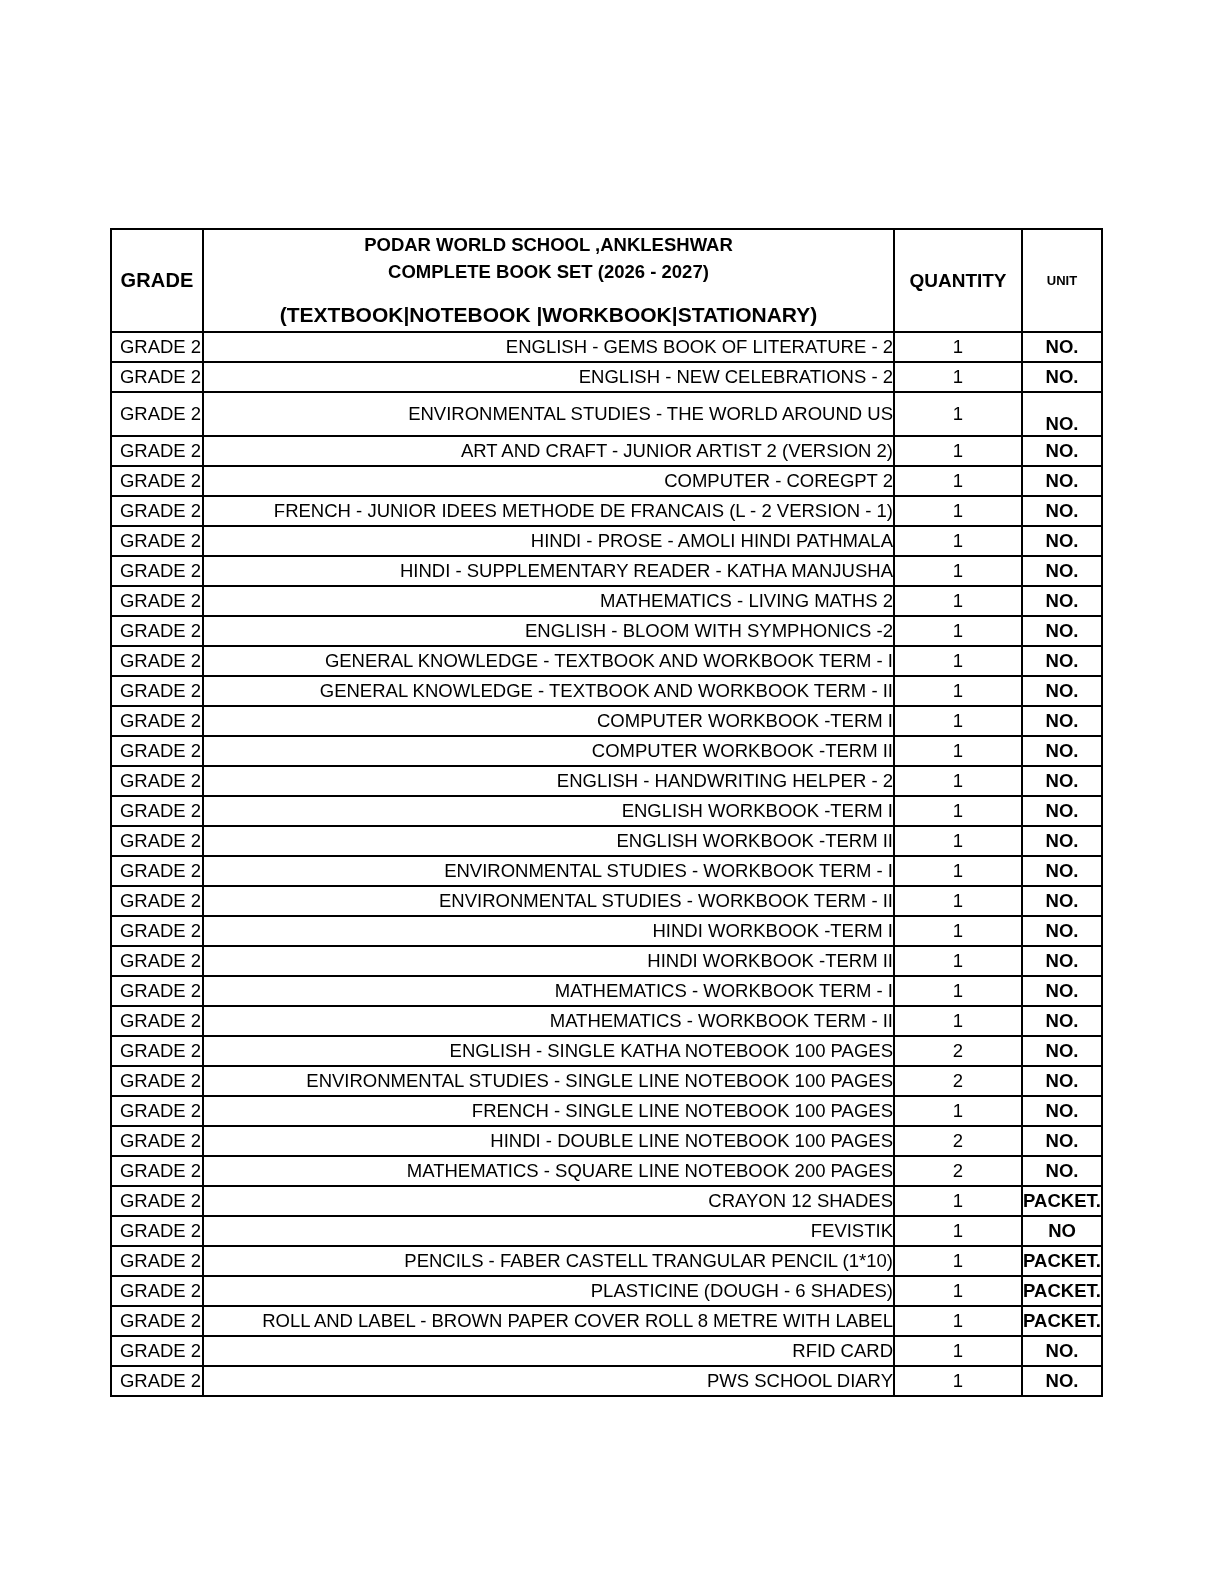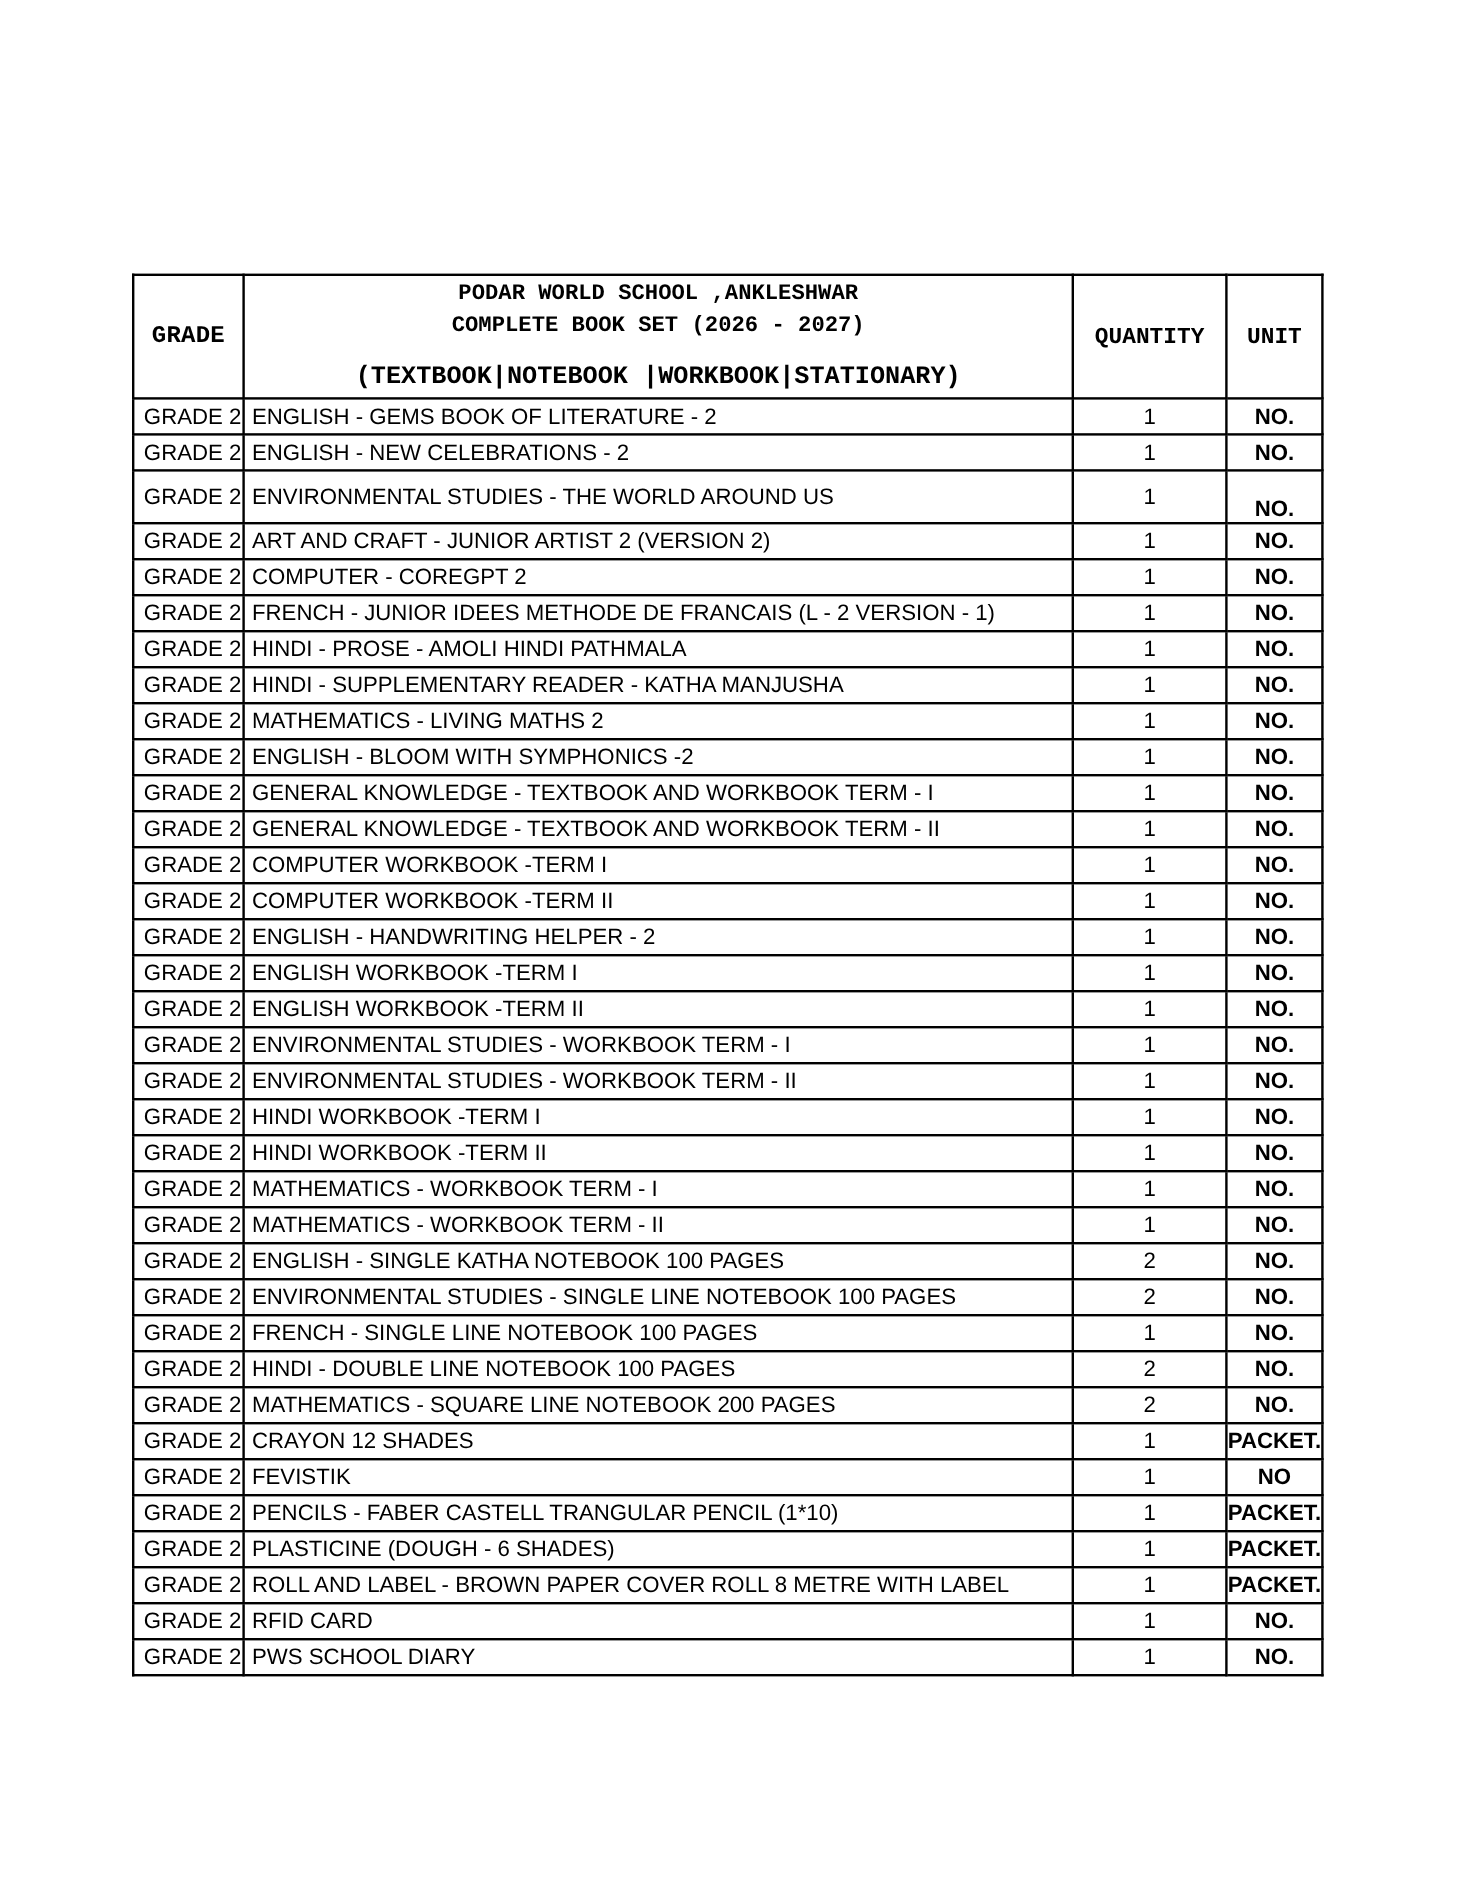--- a/index.html
+++ b/index.html
@@ -39,58 +39,57 @@
   col.c-grade { width: 92px; }
   col.c-desc  { width: 691px; }
   col.c-qty   { width: 128px; }
   col.c-unit  { width: 80px; }
 
   
   thead th {
     background: #FAE3A0;
     font-weight: bold;
     text-align: center;
-    font-family: Liberation Mono, monospace;
   }
   th.hdr-grade {
     font-size: 20px;
     letter-spacing: 0.2px;
     height: 92px;
   }
   th.hdr-title {
     height: 92px;
     padding: 4px 6px 5px 6px;
   }
   .title-l1, .title-l2, .title-l3 {
     display: block;
     text-align: center;
     line-height: 1.0;
     white-space: nowrap;
   }
   .title-l1 { font-size: 18.5px; margin-bottom: 9px; }
   .title-l2 { font-size: 18.5px; margin-bottom: 22px; }
   .title-l3 { font-size: 21px; }
   th.hdr-qty  { font-size: 19px; height: 92px; border-radius: 22px; }
-  th.hdr-unit { font-size: 19px; height: 92px; }
+  th.hdr-unit { font-size: 13px; height: 92px; }
 
   
   tbody td {
     height: 28px;
     font-size: 18.5px;
     line-height: 1.05;
     white-space: nowrap;
     overflow: hidden;
   }
   td.cell-grade {
     padding-left: 7px;
     text-align: center;
   }
   td.cell-desc {
     padding-left: 6px;
-    text-align: left;
+    text-align: right;
   }
   td.cell-qty {
     text-align: center;
   }
   td.cell-unit {
     text-align: center;
     font-weight: bold;
   }
   
   tr.tall td { height: 40px; }

